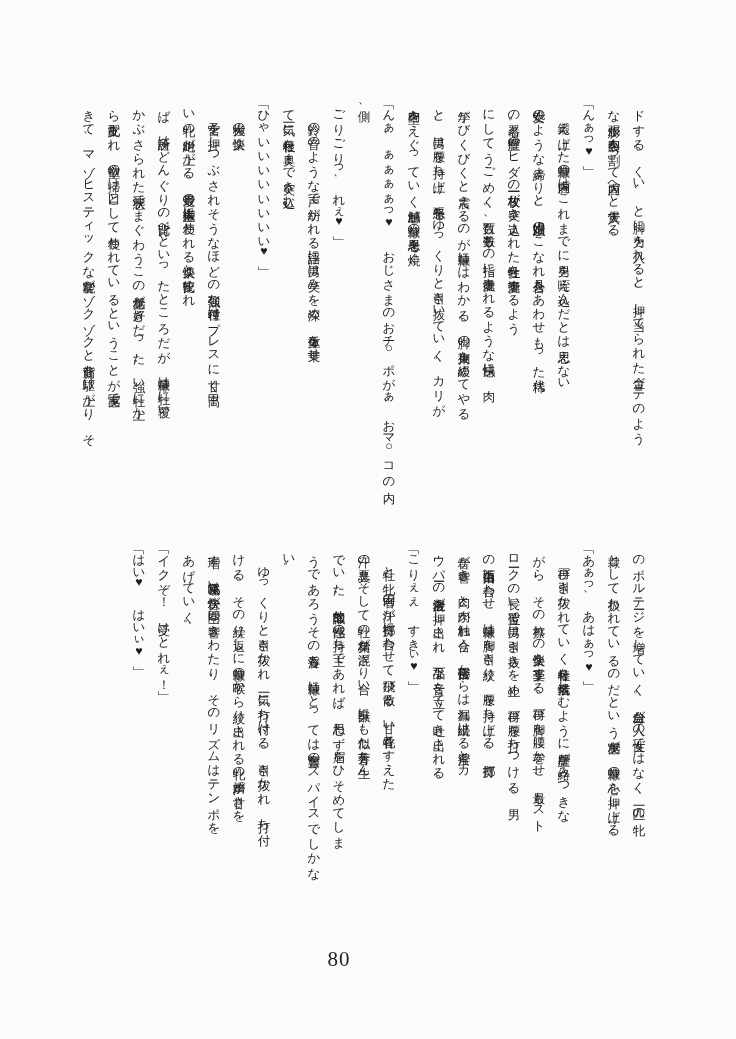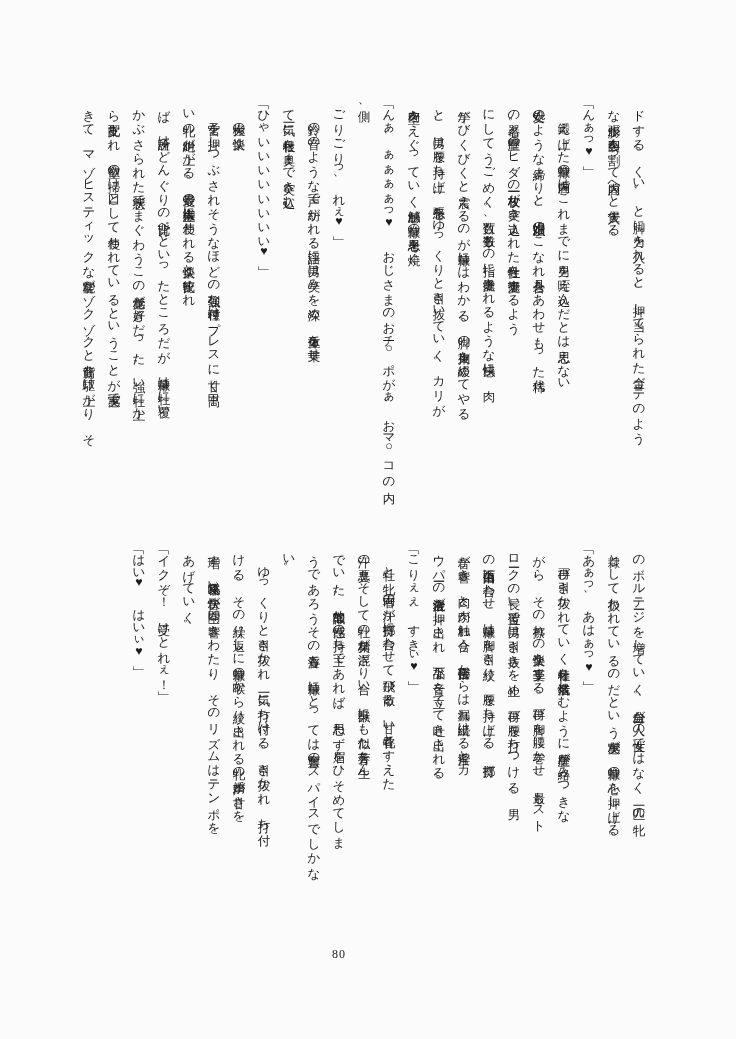--- a/index.html
+++ b/index.html
@@ -34,21 +34,21 @@
     margin: 0;
     padding: 0;
     height: 100%;
   }
   .page-number {
     position: absolute;
     top: 947px;
     left: 0;
     width: 678px;
     text-align: center;
-    font-size: 12px;
+    font-size: 21px;
     letter-spacing: 1px;
     color: #222222;
   }
 </style>
 </head>
 <body style="background: rgb(251, 251, 251);">
 
 <div class="page" style="color: rgb(28, 28, 28);">
 
   <div class="tier tier-top"><p class="line">ドする。くい、と脚に力を入れると、押し当てられた金ゴテのよう</p><p class="line">な膨張が肉裂を割って膣内へと侵入する。</p><p class="line">「んぁっ♥」</p><p class="line">　鍛え上げた隷華の膣内はこれまでに男を咥え込んだとは思えない</p><p class="line">処女のような締まりと、娼婦以上のこなれ具合をあわせもった稀代</p><p class="line">の名器。膣壁のヒダの一枚一枚が突き込まれた牡性を愛撫するよう</p><p class="line">にしてうごめく。数百、数千もの指に愛撫されるような快感に、肉</p><p class="line">竿がびくびくと震えるのが隷華にはわかる。脚の拘束を緩めてやる</p><p class="line">と、男は腰を持ち上げ、怒張をゆっくりと引き抜いていく。カリが</p><p class="line">肉壁をえぐっていく感触が隷華の思考を焼く。</p><p class="line">「んぁ、ぁぁぁぁっ♥　おじさまのおチ○ポがぁ、おマ○コの内側、</p><p class="line">ごりごりっ、れぇ♥」</p><p class="line">　鈴の音のような声で紡がれる淫語に男は笑みを深め、体重を乗せ</p><p class="line">て一気に牡根を奥まで突き込む。</p><p class="line">「ひゃいいいいいいいい♥」</p><p class="line">　極大の快楽。</p><p class="line">　子宮を押しつぶされそうなほどの強烈な種付けプレスに甘く甲高</p><p class="line">い牝の絶叫が上がる。最愛の御主人様に使われる快楽と比較すれ</p><p class="line">ば、所詮はどんぐりの背比べといったところだが、隷華は牡に覆い</p><p class="line">かぶさられた状態でまぐわうこの感覚が好きだった。強い牡に上か</p><p class="line">ら支配され、欲望の掃け口として使われているということが実感で</p><p class="line">きて、マゾヒスティックな官能がゾクゾクと背筋を駆け上がり、そ</p></div>

